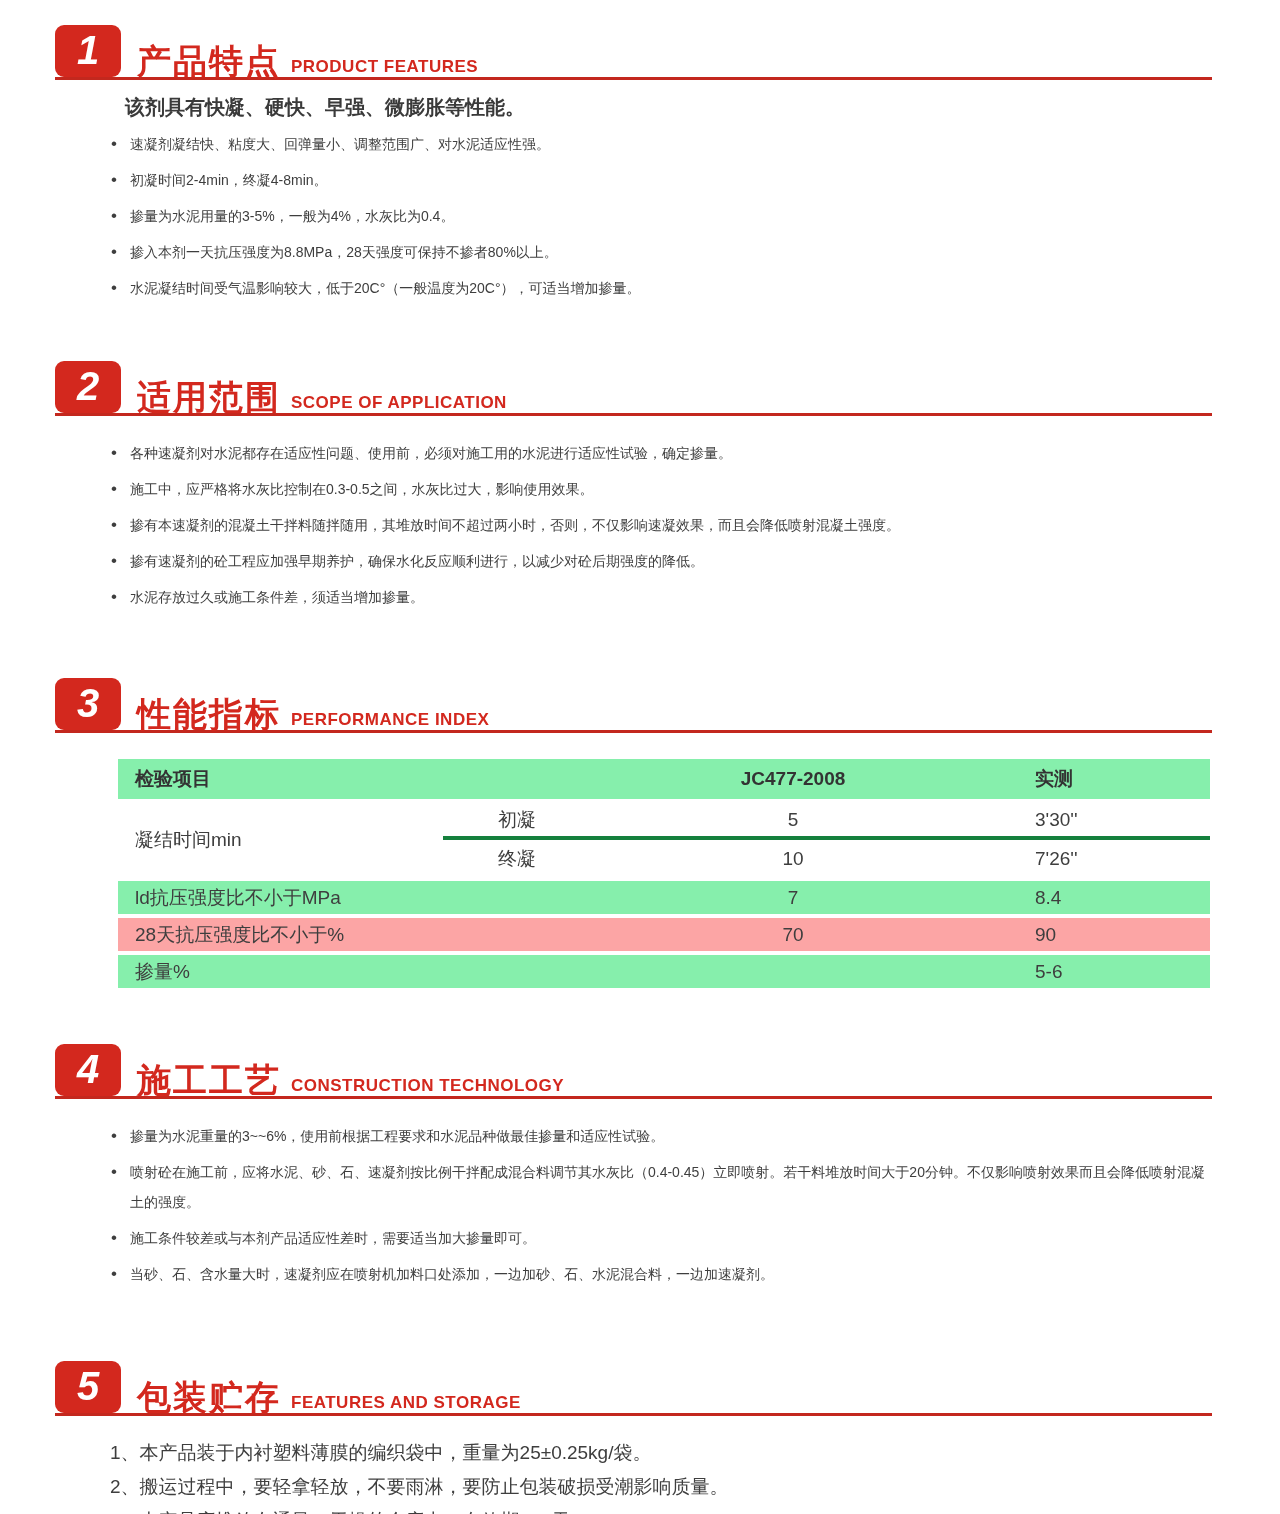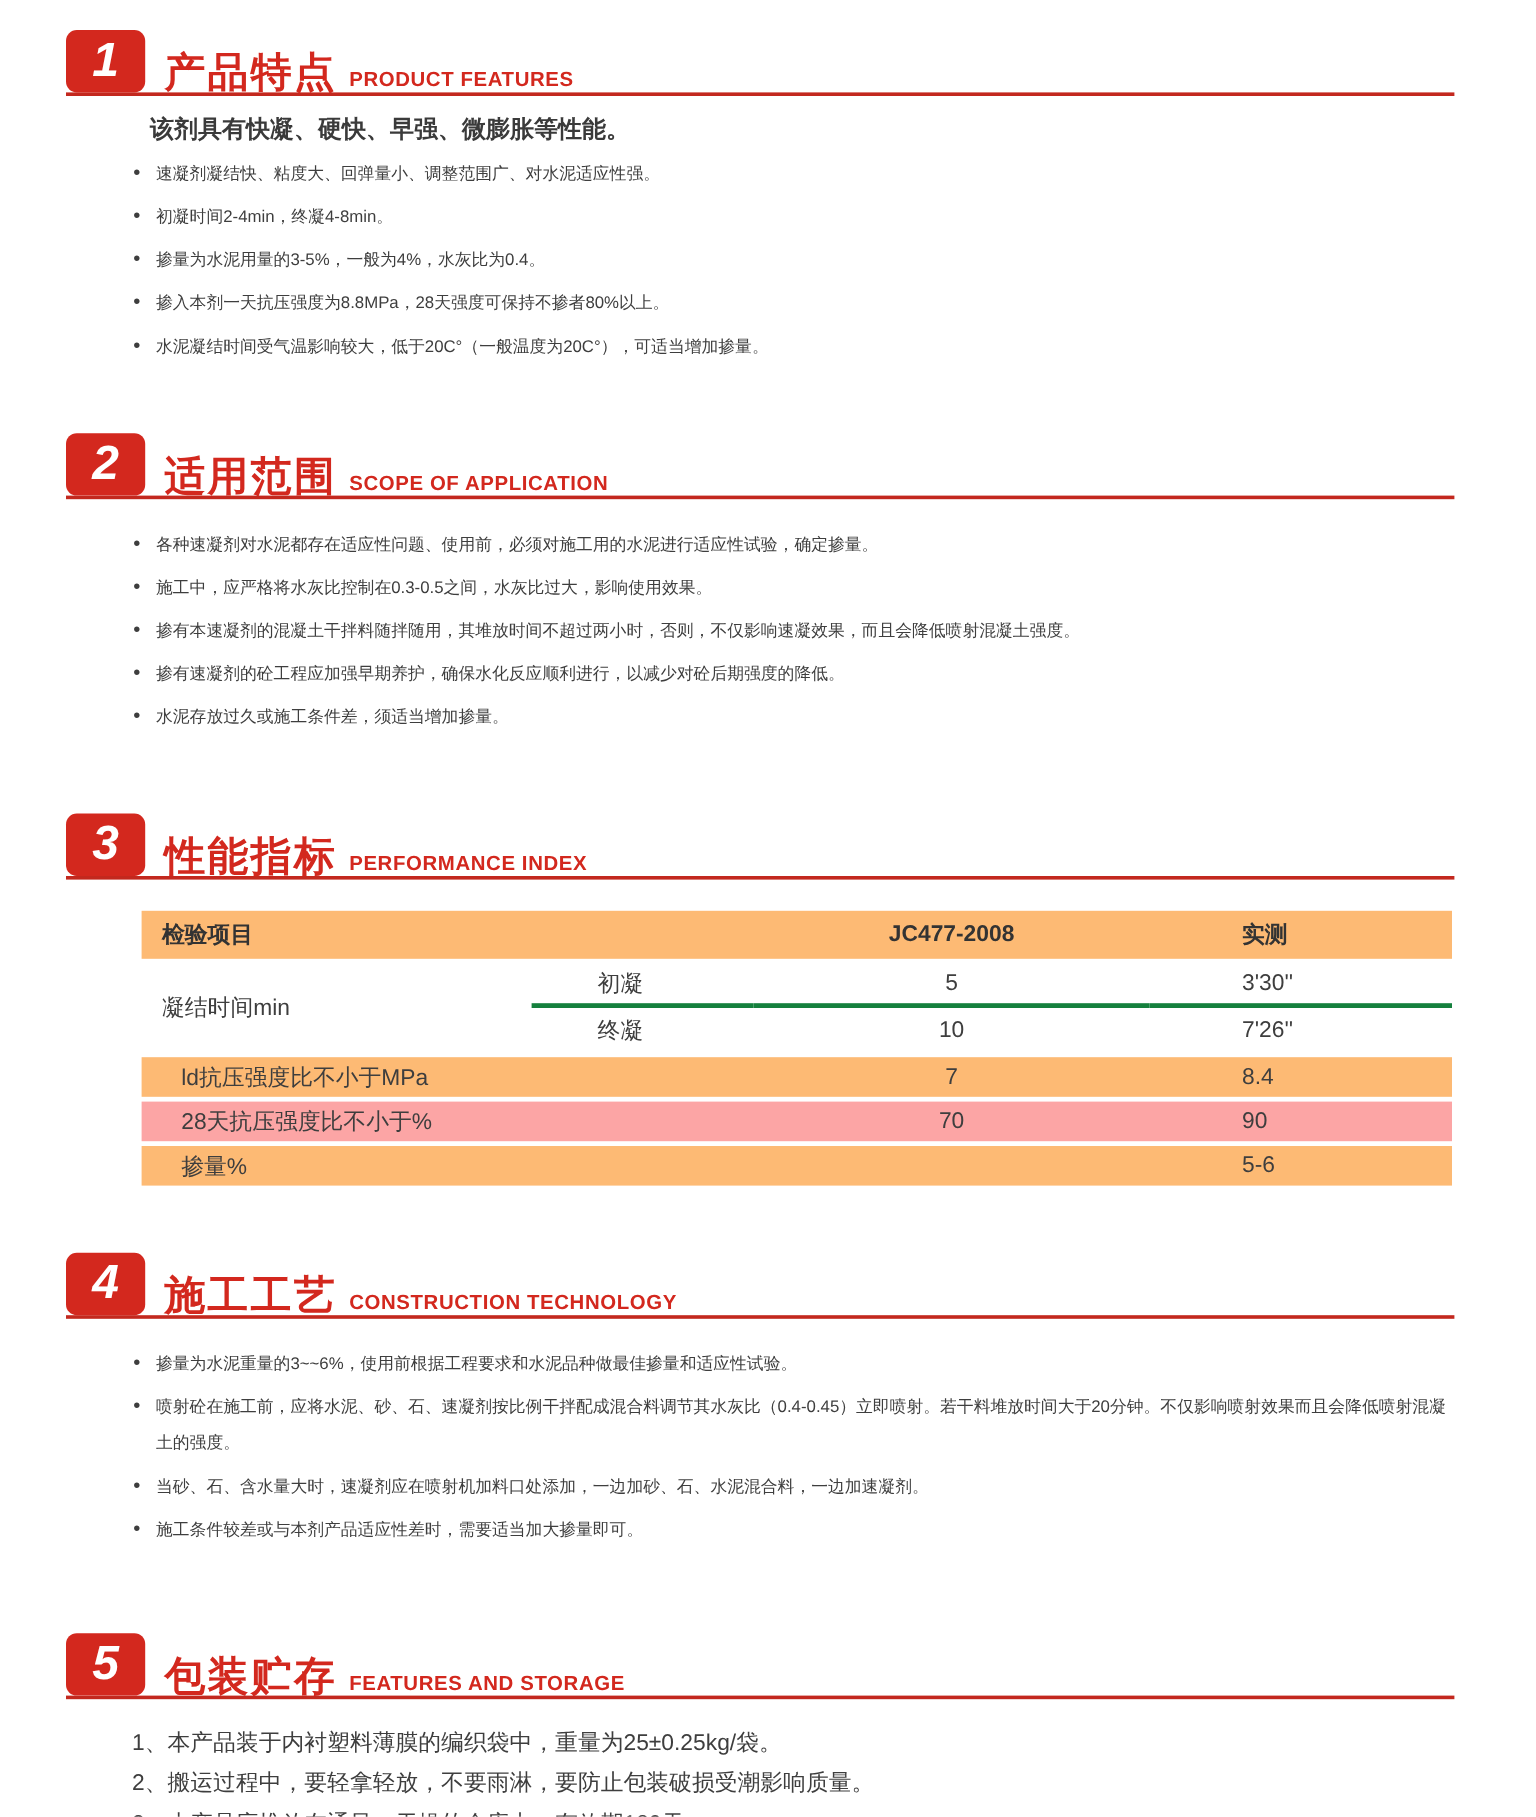--- a/index.html
+++ b/index.html
@@ -53,25 +53,25 @@
     font-size:19px;line-height:25px;
   }
   
   .ptable{margin:26px 70px 0 118px;font-size:19px;}
   .trow{
     display:grid;
     grid-template-columns:325px 185px 330px 1fr;
     align-items:center;
     margin-bottom:4px;
   }
-  .gray{background:#fdba74;}
+  .gray{background:#86efac;}
   .white{background:#fca5a5;}
   .h40{height:40px;}
   .h33{height:33px;}
-  .cell-label{padding-left:33px;grid-column:1 / span 2;}
+  .cell-label{padding-left:17px;grid-column:1 / span 2;}
   .cell-label1{padding-left:17px;}
   .cell-std{text-align:center;}
   .cell-meas{padding-left:77px;}
   .thead .cell-label1,.thead .cell-std,.thead .cell-meas{font-weight:bold;color:#333;}
   .group{
     display:grid;
     grid-template-columns:325px 185px 330px 1fr;
     grid-template-rows:37px 37px;
     align-items:center;
     margin-bottom:4px;background:#ffffff;
@@ -169,22 +169,22 @@
 
 <div class="section s4">
   <div class="sec-head">
     <div class="badge">4</div>
     <div class="tzh">施工工艺</div>
     <div class="ten">CONSTRUCTION TECHNOLOGY</div>
   </div>
   <ul class="bullets">
     <li>掺量为水泥重量的3~~6%，使用前根据工程要求和水泥品种做最佳掺量和适应性试验。</li>
     <li>喷射砼在施工前，应将水泥、砂、石、速凝剂按比例干拌配成混合料调节其水灰比（0.4-0.45）立即喷射。若干料堆放时间大于20分钟。不仅影响喷射效果而且会降低喷射混凝土的强度。</li>
+    <li>施工条件较差或与本剂产品适应性差时，需要适当加大掺量即可。</li>
     <li>当砂、石、含水量大时，速凝剂应在喷射机加料口处添加，一边加砂、石、水泥混合料，一边加速凝剂。</li>
-    <li>施工条件较差或与本剂产品适应性差时，需要适当加大掺量即可。</li>
   </ul>
 </div>
 
 <div class="section s5">
   <div class="sec-head">
     <div class="badge">5</div>
     <div class="tzh">包装贮存</div>
     <div class="ten">FEATURES AND STORAGE</div>
   </div>
   <ul class="plainlist">

